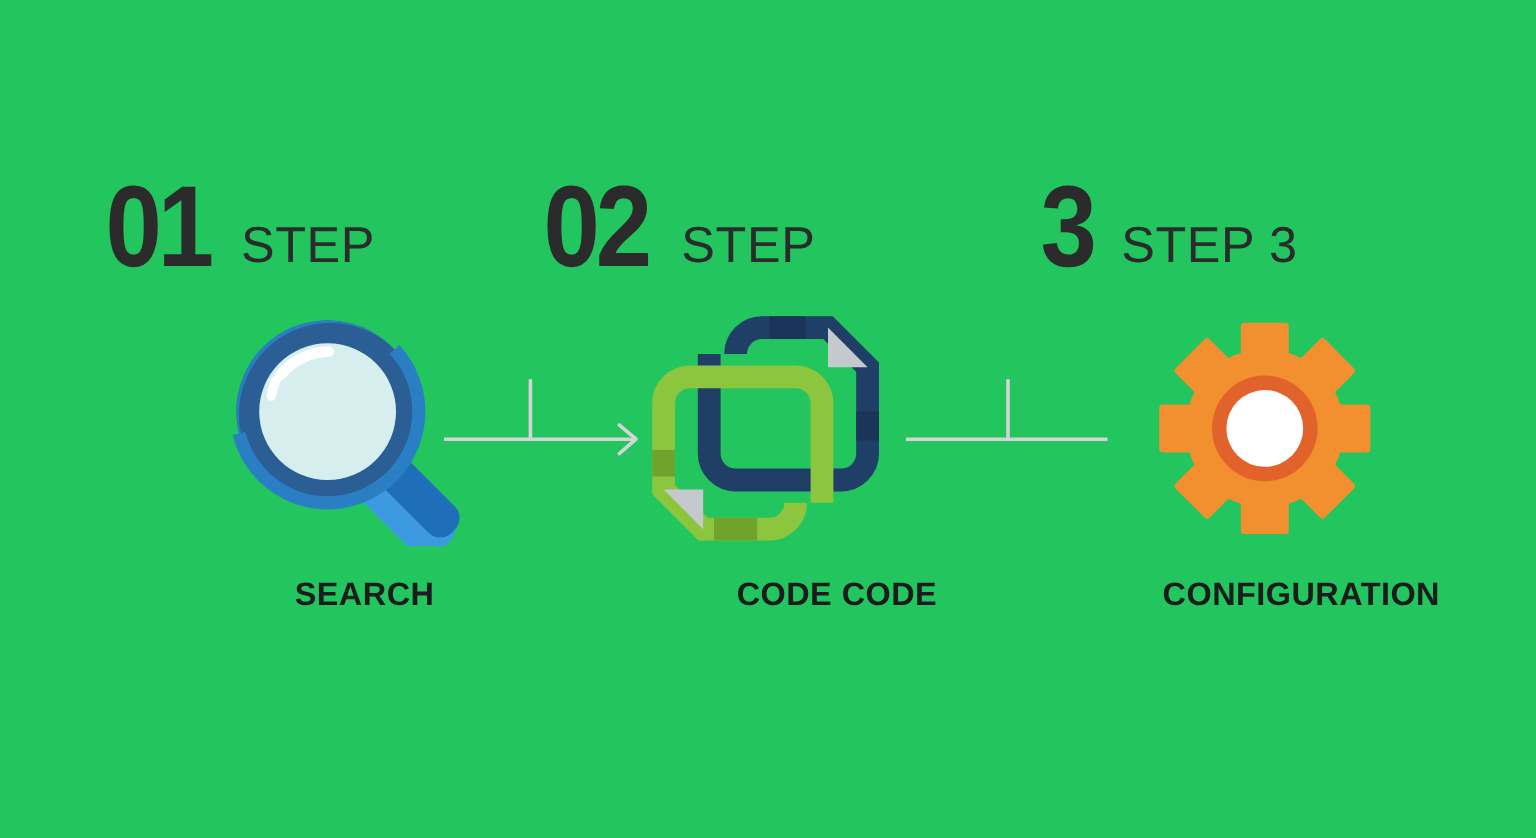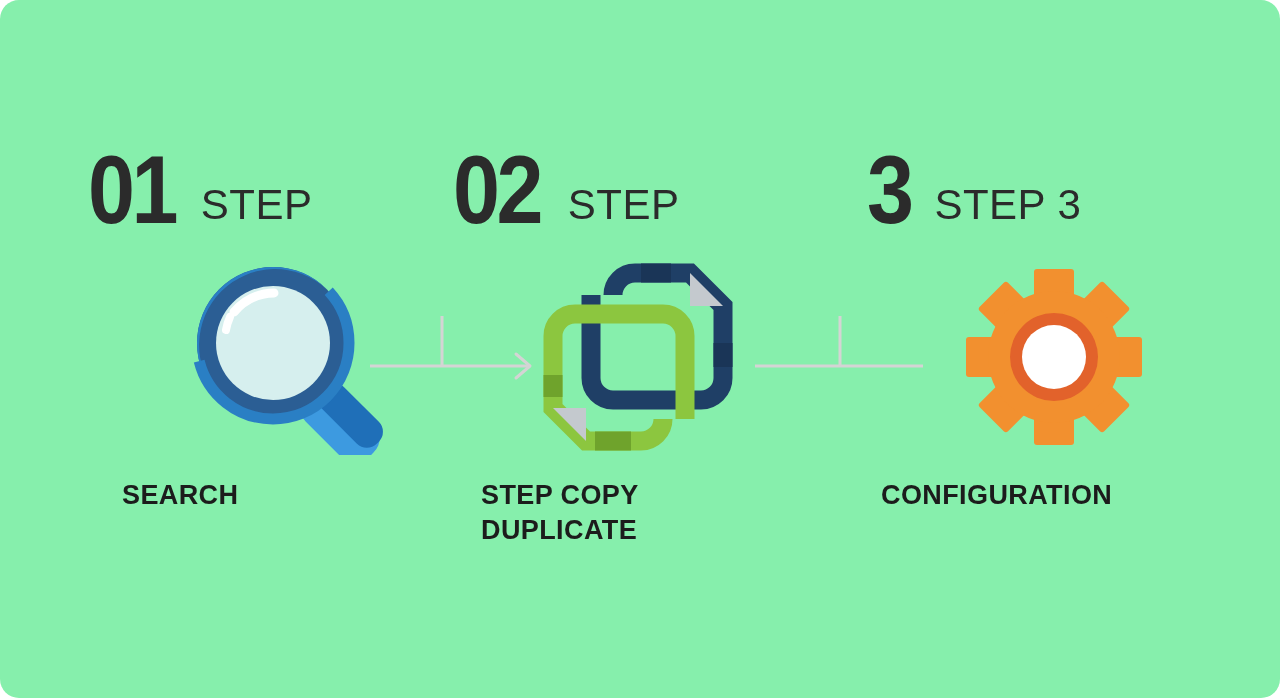--- a/index.html
+++ b/index.html
@@ -11,22 +11,21 @@
     width: 1280px;
     height: 698px;
     font-family: "Liberation Sans", sans-serif;
     overflow: hidden;
     position: relative;
   }
 
   #infographic {
     position: absolute;
     inset: 0;
-    background: #86efac;
-    border-radius: 19px;
+    background: #22c55e;
   }
 
   
   .step {
     position: absolute;
     top: 0;
     height: 698px;
   }
   .step-1 { left: 60px;  width: 360px; }
   .step-2 { left: 431px; width: 390px; }
@@ -76,31 +75,31 @@
   }
   .step-1 .icon-wrap { left: 118px; width: 220px; height: 210px; }
   .step-2 .icon-wrap { left: 92px;  width: 230px; height: 210px; }
   .step-3 .icon-wrap { left: 104px; width: 210px; height: 210px; }
 
   
   .caption {
     position: absolute;
     width: 100%;
     top: 478px;
-    text-align: left;
+    text-align: right;
     font-family: "Liberation Sans", sans-serif;
     font-size: 27px;
     font-weight: 700;
     color: #1c1c1c;
     letter-spacing: 0.4px;
     line-height: 1.28;
   }
   .step-1 .caption { left: 62px; width: 240px; }
   .step-2 .caption { left: 50px; width: 300px; }
-  .step-3 .caption { left: 36px; width: 330px; }
+  .step-3 .caption { left: 25px; width: 330px; }
 
   
   .connector {
     position: absolute;
     top: 308px;
   }
   .connector-1 { left: 370px; }
   .connector-2 { left: 755px; }
 </style>
 </head>
@@ -187,22 +186,21 @@
 
           <path d="M20 118 v22" stroke="#6fa32c" stroke-width="19"></path>
           <path d="M62 184 h36" stroke="#6fa32c" stroke-width="19"></path>
 
           <path d="M53 184 l-33-33 h33 z" fill="#c4c9ce"></path>
         </g>
       </svg>
     </div>
 
     <div class="caption">
-      <div>STEP COPY</div>
-      <div>DUPLICATE</div>
+      <div>CODE CODE</div>
     </div>
   </div>
 
   <div class="connector connector-2">
     <svg width="175" height="75" viewBox="0 0 175 75">
       <line x1="0" y1="58" x2="168" y2="58" stroke="#d4d4d4" stroke-width="3"></line>
       <line x1="85" y1="58" x2="85" y2="8" stroke="#d4d4d4" stroke-width="3"></line>
     </svg>
   </div>
 

